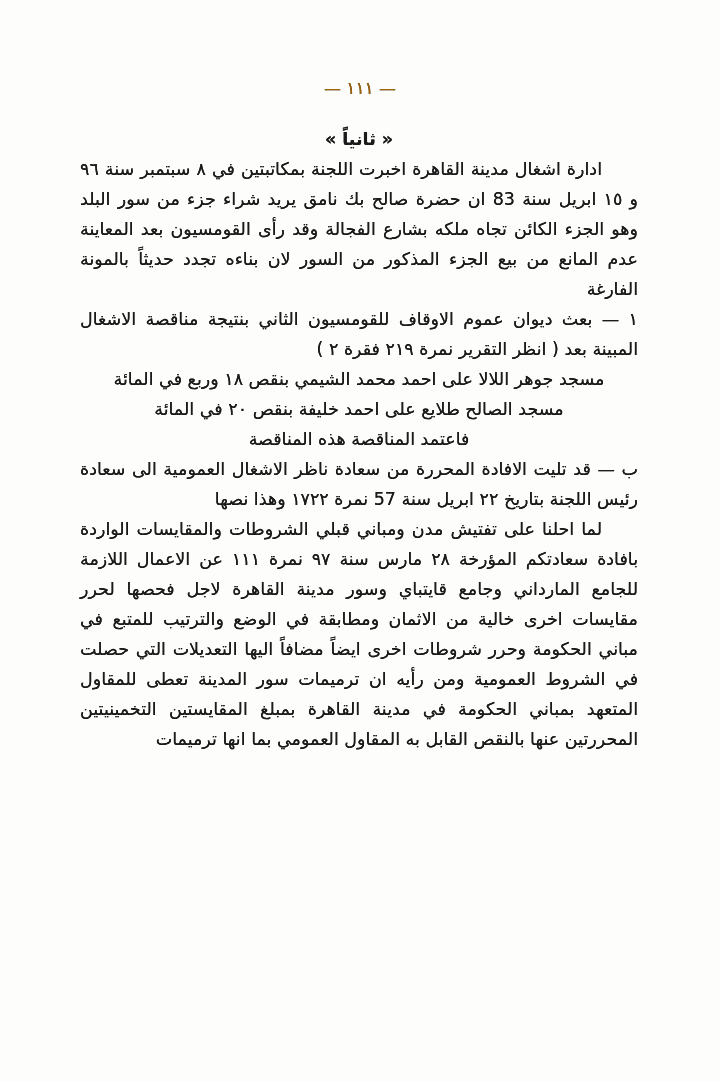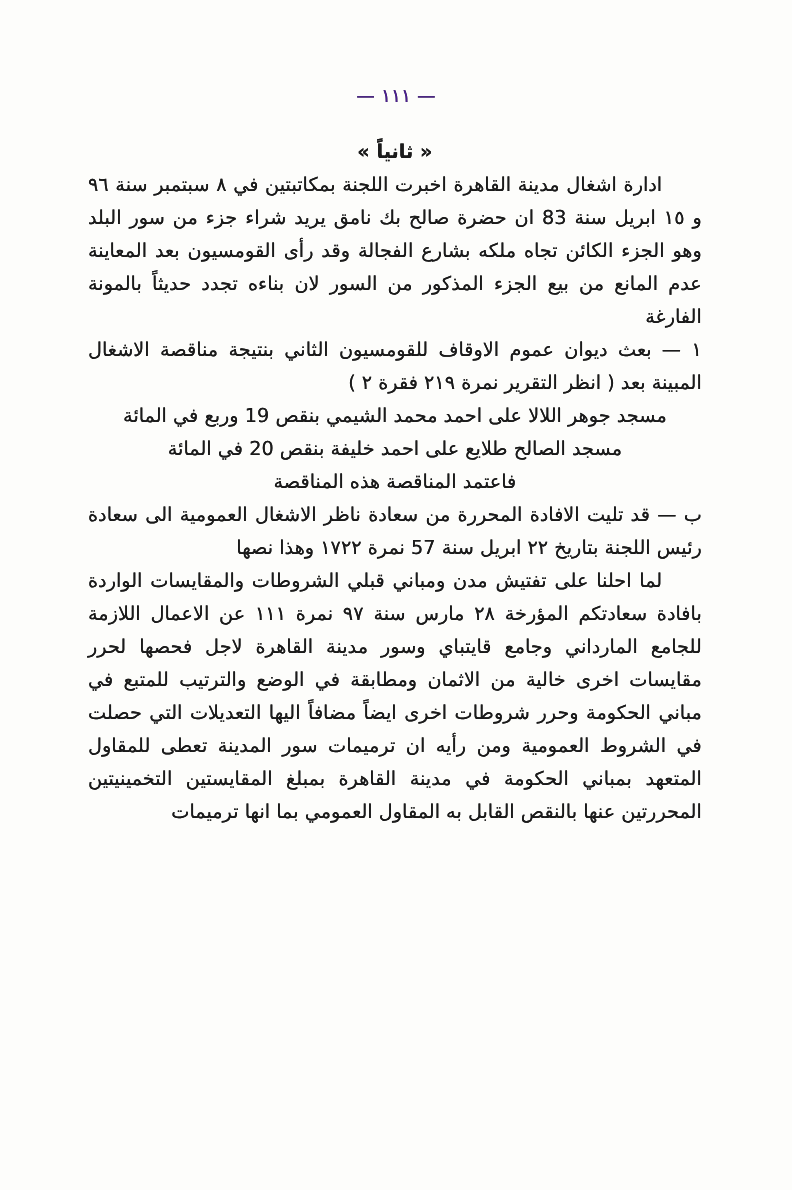--- a/index.html
+++ b/index.html
@@ -16,21 +16,21 @@
     overflow: hidden;
     font-family: "DejaVu Sans", sans-serif;
     color: #1b1b1b;
     direction: rtl;
   }
   .page-number {
     text-align: center;
     padding-top: 78px;
     font-size: 17px;
     letter-spacing: 2px;
-    color: #4c1d95;
+    color: #a16207;
     text-shadow: 0 0 0.4px #1b1b1b;
   }
   .content {
     padding: 26px 82px 0 80px;
     font-size: 17.5px;
     line-height: 30px;
     text-shadow: 0 0 0.4px #1b1b1b;
   }
   .content p {
     margin: 0;
@@ -62,23 +62,23 @@
   <div class="content">
 
 
     <p class="heading">« ثانياً »</p>
 
     <p class="body indent">ادارة اشغال مدينة القاهرة اخبرت اللجنة بمكاتبتين في ٨ سبتمبر سنة ٩٦ و ١٥ ابريل سنة 83 ان حضرة صالح بك نامق يريد شراء جزء من سور البلد وهو الجزء الكائن تجاه ملكه بشارع الفجالة وقد رأى القومسيون بعد المعاينة عدم المانع من بيع الجزء المذكور من السور لان بناءه تجدد حديثاً بالمونة الفارغة</p>
 
 
     <p class="body gap-sm">١ — بعث ديوان عموم الاوقاف للقومسيون الثاني بنتيجة مناقصة الاشغال المبينة بعد ( انظر التقرير نمرة ٢١٩ فقرة ٢ )</p>
 
-    <p class="centerline">مسجد جوهر اللالا على احمد محمد الشيمي بنقص 19 وربع في المائة</p>
+    <p class="centerline">مسجد جوهر اللالا على احمد محمد الشيمي بنقص ١٨ وربع في المائة</p>
 
-    <p class="centerline">مسجد الصالح طلايع على احمد خليفة بنقص 20 في المائة</p>
+    <p class="centerline">مسجد الصالح طلايع على احمد خليفة بنقص ٢٠ في المائة</p>
 
     <p class="centerline">فاعتمد المناقصة هذه المناقصة</p>
 
     <p class="body gap-sm">ب — قد تليت الافادة المحررة من سعادة ناظر الاشغال العمومية الى سعادة رئيس اللجنة بتاريخ ٢٢ ابريل سنة 57 نمرة ١٧٢٢ وهذا نصها</p>
 
     <p class="body indent">لما احلنا على تفتيش مدن ومباني قبلي الشروطات والمقايسات الواردة بافادة سعادتكم المؤرخة ٢٨ مارس سنة ٩٧ نمرة ١١١ عن الاعمال اللازمة للجامع المارداني وجامع قايتباي وسور مدينة القاهرة لاجل فحصها لحرر مقايسات اخرى خالية من الاثمان ومطابقة في الوضع والترتيب للمتبع في مباني الحكومة وحرر شروطات اخرى ايضاً مضافاً اليها التعديلات التي حصلت في الشروط العمومية ومن رأيه ان ترميمات سور المدينة تعطى للمقاول المتعهد بمباني الحكومة في مدينة القاهرة بمبلغ المقايستين التخمينيتين المحررتين عنها بالنقص القابل به المقاول العمومي بما انها ترميمات</p>
 
   </div>
 </div>
 

